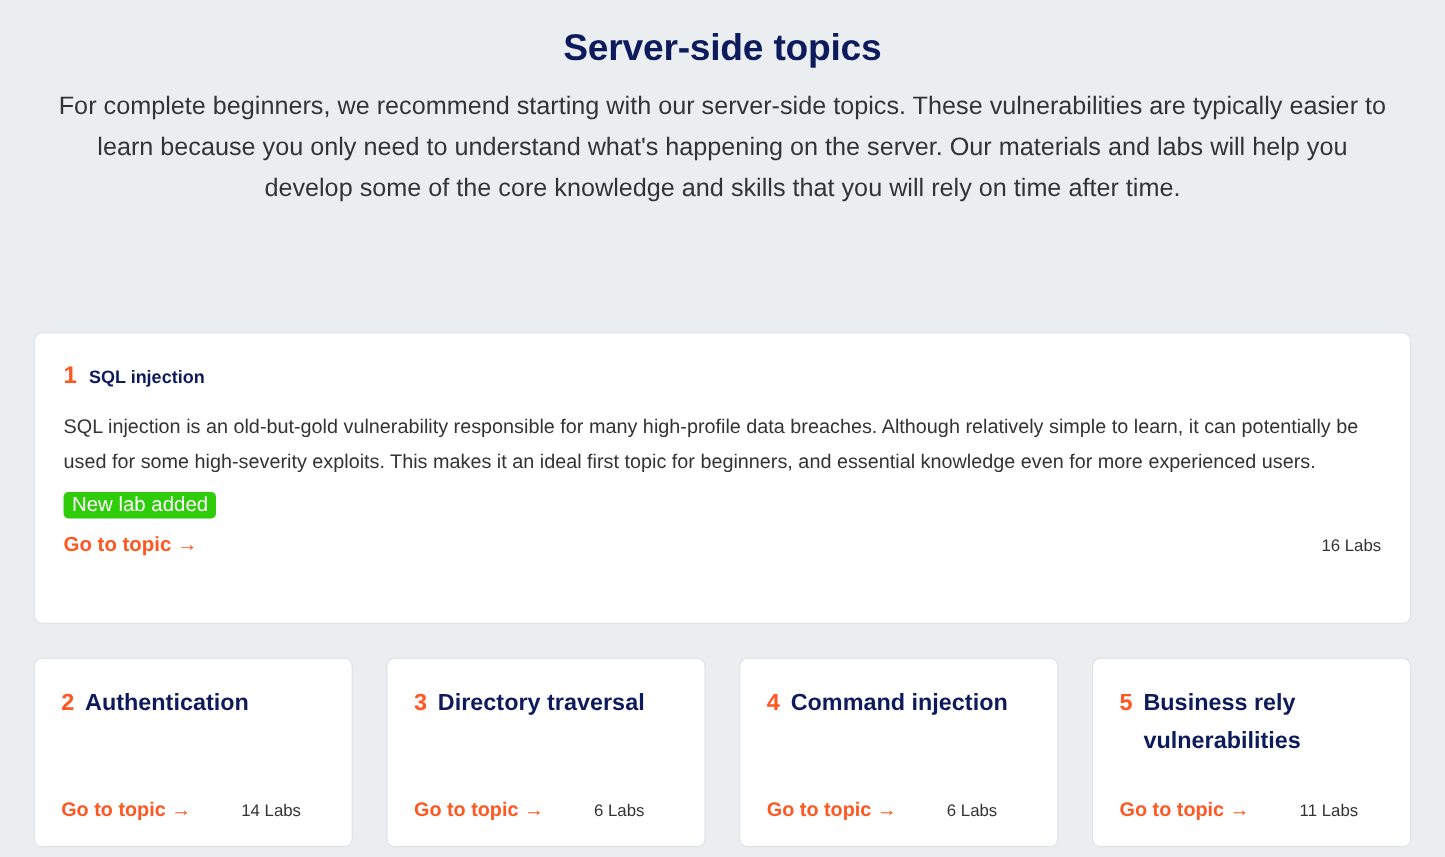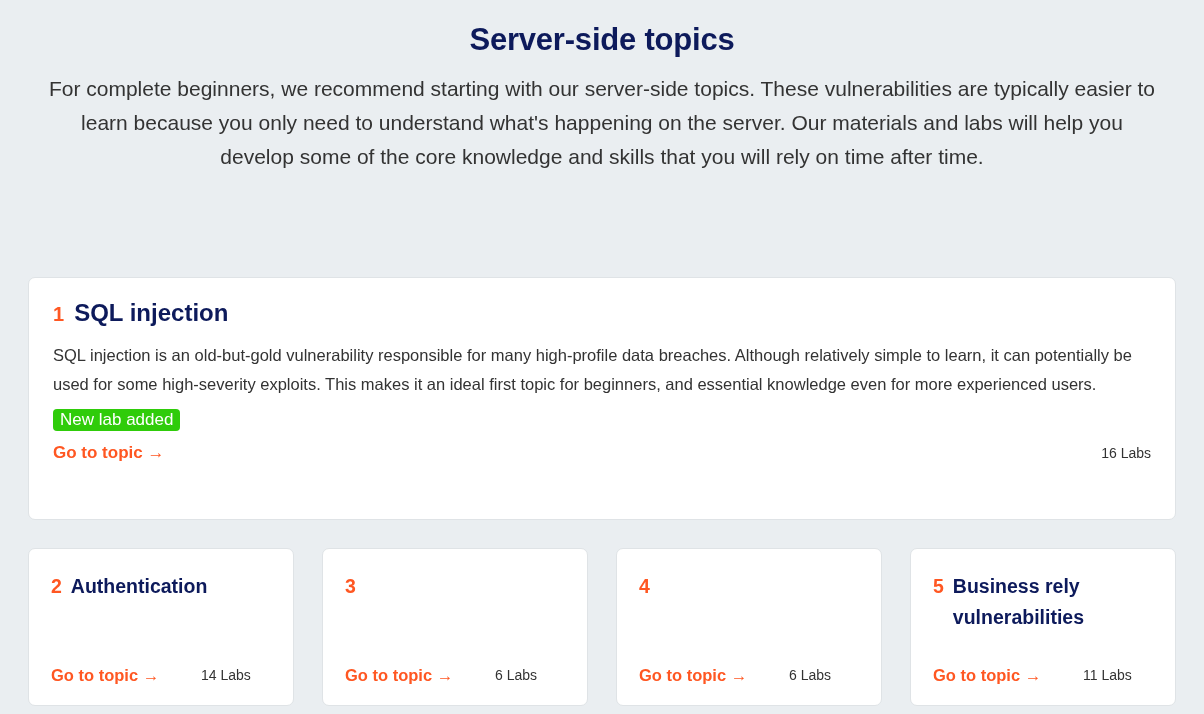--- a/index.html
+++ b/index.html
@@ -74,21 +74,21 @@
 
   .card-num {
     color: #ff5722;
     font-size: 20px;
     font-weight: bold;
     line-height: 26px;
   }
 
   .card-title {
     color: #0d1a5b;
-    font-size: 24px;
+    font-size: 15px;
     font-weight: bold;
     line-height: 26px;
     margin: 0;
   }
 
   .card-desc {
     font-size: 16.5px;
     line-height: 29px;
     color: #333333;
     margin: 0 0 10px 0;
@@ -202,30 +202,32 @@
         </div>
         <div class="card-footer">
           <a class="go-link" href="#"><span>Go to topic</span> <span class="arrow">→</span></a>
           <span class="labs-count">14 Labs</span>
         </div>
       </div>
 
       <div class="card card-small">
         <div class="card-head">
           <span class="card-num">3</span>
+          <h2 class="card-title">Directory traversal</h2>
         </div>
         <div class="card-footer">
           <a class="go-link" href="#"><span>Go to topic</span> <span class="arrow">→</span></a>
           <span class="labs-count">6 Labs</span>
         </div>
       </div>
 
       <div class="card card-small">
         <div class="card-head">
           <span class="card-num">4</span>
+          <h2 class="card-title">Command injection</h2>
         </div>
         <div class="card-footer">
           <a class="go-link" href="#"><span>Go to topic</span> <span class="arrow">→</span></a>
           <span class="labs-count">6 Labs</span>
         </div>
       </div>
 
       <div class="card card-small">
         <div class="card-head">
           <span class="card-num">5</span>

